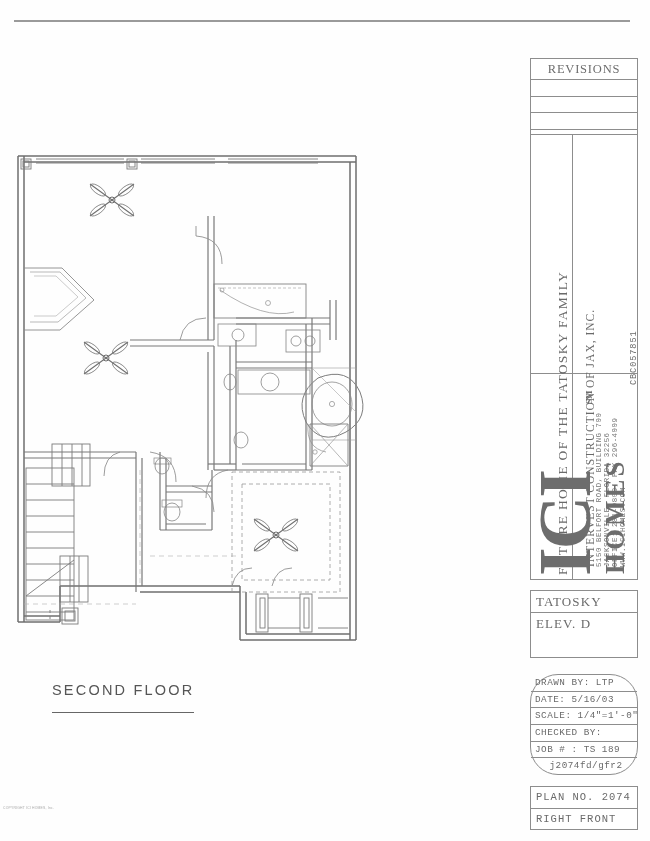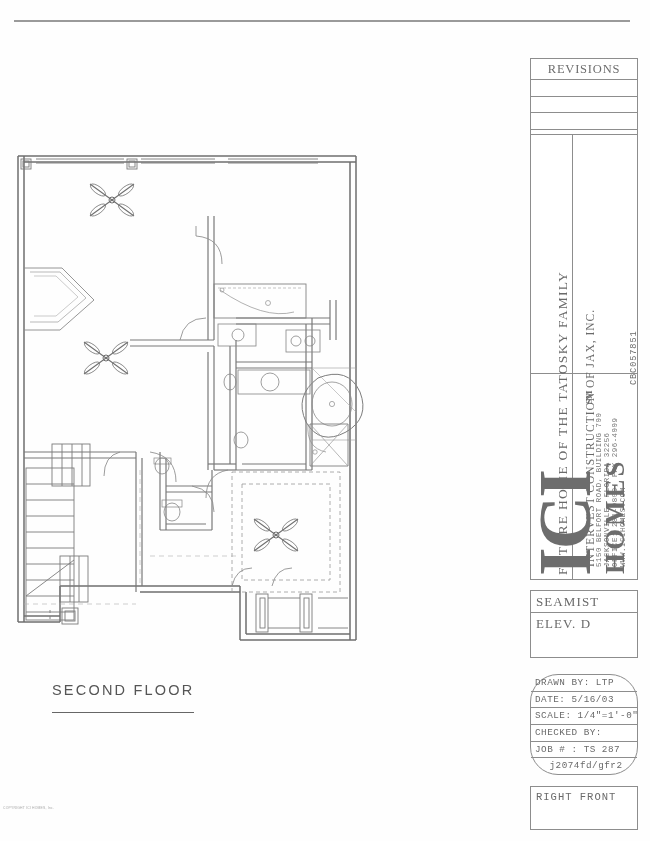--- a/index.html
+++ b/index.html
@@ -507,30 +507,31 @@
         <div class="logo-rot">
           <div class="logo-ici">ICI</div>
           <div class="logo-homes">HOMES</div>
           <div class="logo-sm">SM</div>
         </div>
       </div>
     </div>
   </div>
 
   <div class="nameblk blk">
-    <div class="nb-row">SEAMIST</div>
+    <div class="nb-row">TATOSKY</div>
     <div class="nb-row">ELEV.  D</div>
   </div>
 
   <div class="drawnblk blk">
     <div class="db-row">DRAWN BY:  LTP</div>
     <div class="db-row">DATE: 5/16/03</div>
     <div class="db-row">SCALE: 1/4"=1'-0"</div>
     <div class="db-row">CHECKED BY:</div>
-    <div class="db-row">JOB # :   TS 287</div>
+    <div class="db-row">JOB # :   TS 189</div>
     <div class="db-row">j2074fd/gfr2</div>
   </div>
 
   <div class="planblk blk">
+    <div class="pb-row">PLAN NO. 2074</div>
     <div class="pb-row">RIGHT FRONT</div>
   </div>
 
 </div>
 
 </body></html>

